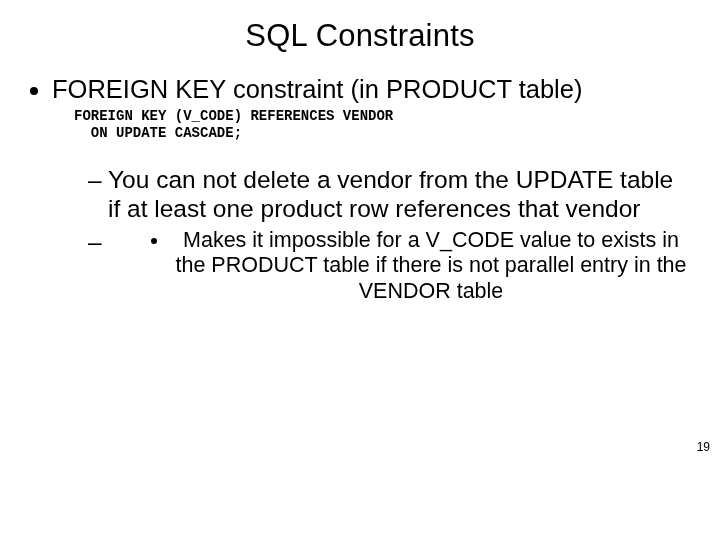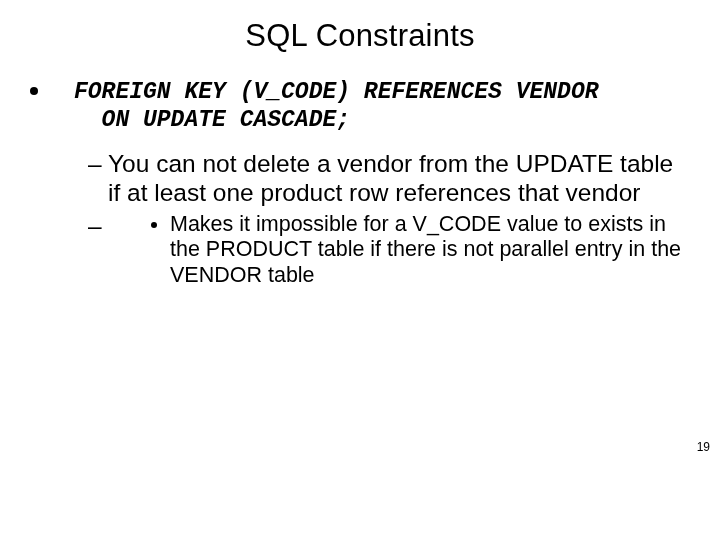--- a/index.html
+++ b/index.html
@@ -32,25 +32,24 @@
     padding-left: 24px;
   }
   ul.lvl1 > li {
     font-size: 25.5px;
     line-height: 1.18;
     margin-bottom: 4px;
   }
   .code {
     font-family: "Courier New", Courier, monospace;
     font-weight: bold;
-    font-size: 23px;
+    font-size: 14px;
     line-height: 1.22;
-    margin: 4px 0 16px 22px;
+    margin: 4px 0 24px 22px;
     white-space: pre;
-    font-style: italic;
   }
   ul.lvl2 {
     list-style: none;
     margin: 0 0 0 0;
     padding-left: 36px;
   }
   ul.lvl2 > li {
     font-size: 24.5px;
     line-height: 1.18;
     margin-bottom: 4px;
@@ -60,20 +59,21 @@
   ul.lvl2 > li::before {
     content: "–";
     position: absolute;
     left: 0;
     top: 0;
   }
   ul.lvl3 {
     list-style: disc;
     margin: 2px 0 0 0;
     padding-left: 62px;
+    text-align: center;
   }
   ul.lvl3 > li {
     font-size: 21.5px;
     line-height: 1.18;
   }
   .pagenum {
     position: absolute;
     right: 10px;
     bottom: 10px;
     font-size: 12px;
@@ -82,20 +82,21 @@
 </style>
 </head>
 <body>
 
 <div class="slide">
 
   <h1 class="title">SQL Constraints</h1>
 
   <ul class="lvl1">
     <li>
+      <span>FOREIGN KEY constraint (in PRODUCT  table)</span>
 
       <div class="code"><span>FOREIGN KEY (V_CODE) REFERENCES VENDOR</span>
 <span>  ON UPDATE CASCADE;</span></div>
 
       <ul class="lvl2">
         <li>
           <span>You can not delete a vendor from the UPDATE table if at least one product row references that vendor</span>
         </li>
         <li>
           <ul class="lvl3">

